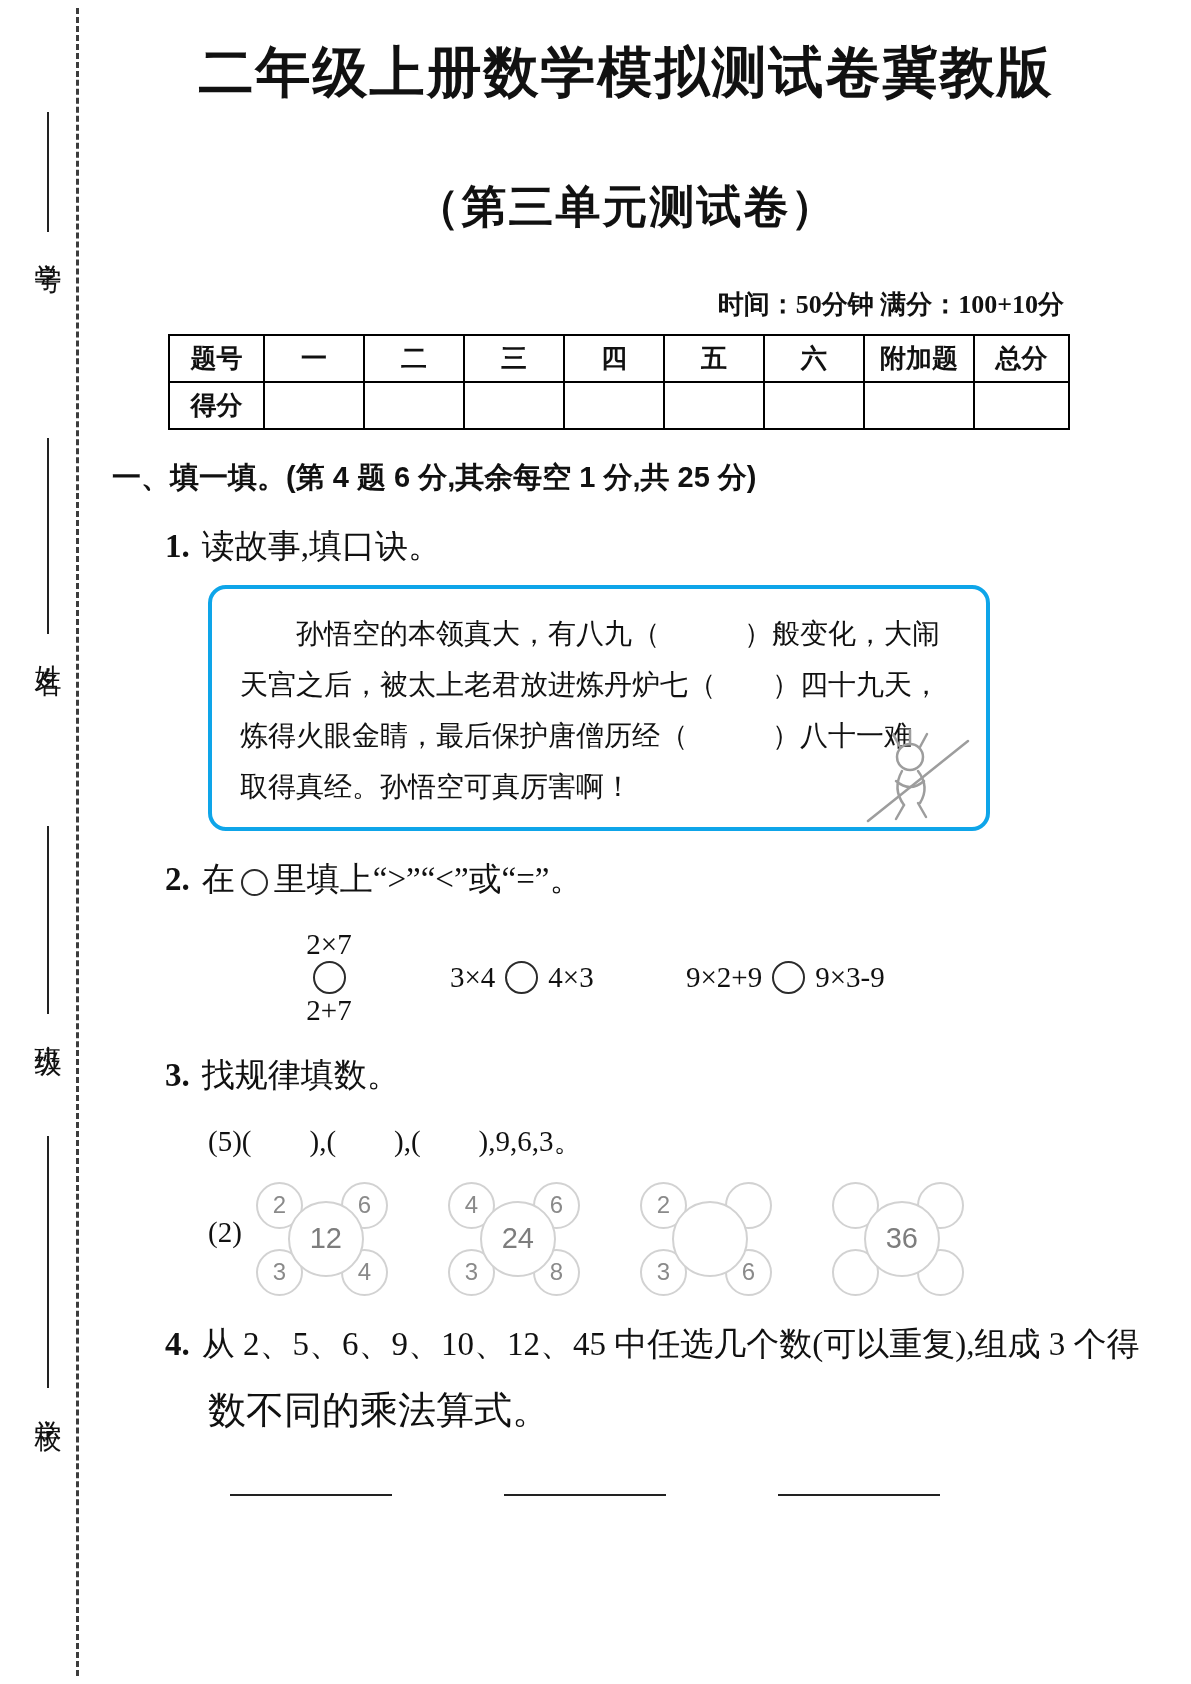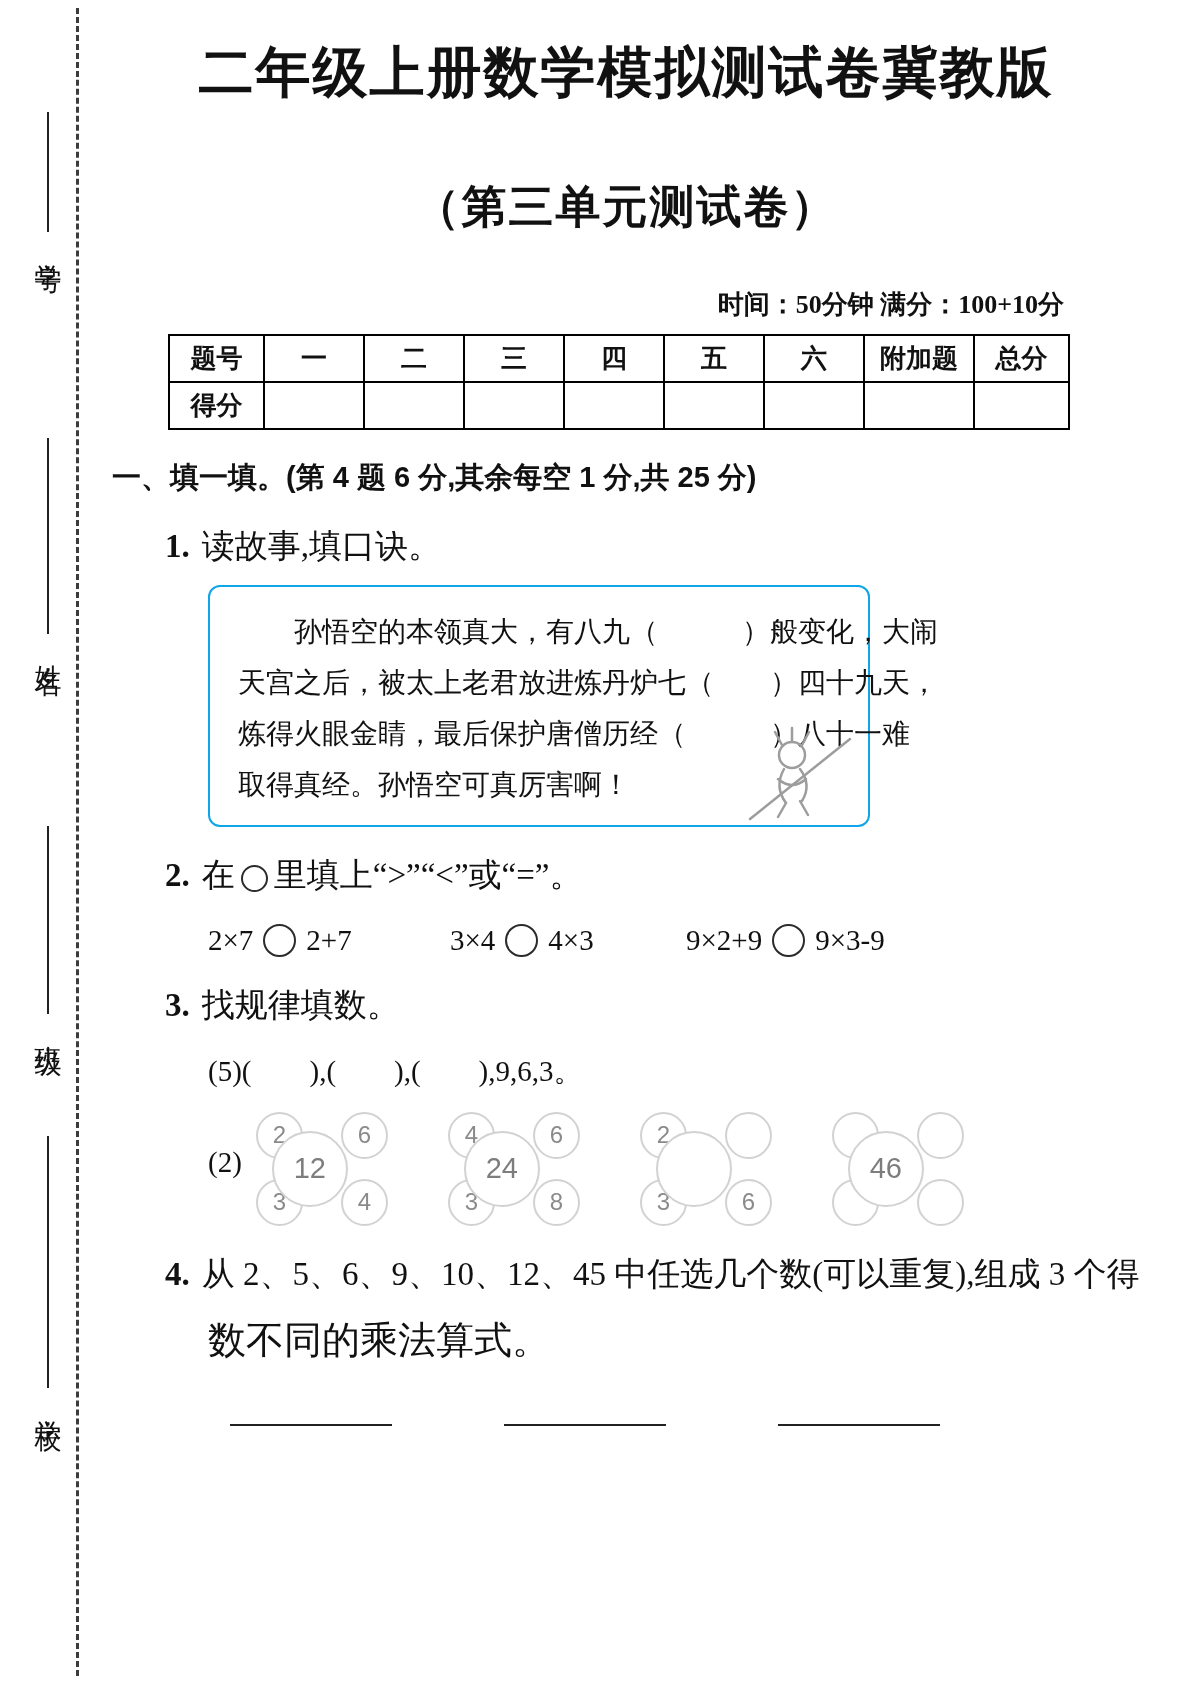--- a/index.html
+++ b/index.html
@@ -61,59 +61,59 @@
   .sec-heading {
     margin:28px 0 0 2px;
     font-size:29px; font-weight:bold;
     font-family:"Liberation Sans","DejaVu Sans",sans-serif;
   }
   .q-line { margin:26px 0 0 55px; font-size:33px; }
   .qnum { font-weight:bold; margin-right:12px; }
 
   .story-box {
     position:relative;
-    margin:16px 0 0 98px; width:662px;
-    border:2px solid #0ea5e9; border-radius:12px;
+    margin:16px 0 0 98px; width:782px;
+    border:4px solid #0ea5e9; border-radius:18px;
     padding:20px 28px 14px 28px;
     font-size:28px; line-height:1.82;
   }
   .story-box .line { white-space:nowrap; }
   .story-box .indent { text-indent:2em; }
   .monkey {
     position:absolute; right:6px; bottom:0px;
   }
 
   .cmp-circle {
     display:inline-block; width:33px; height:33px;
     border:2px solid #2b2b2b; border-radius:50%;
     vertical-align:-8px; margin:0 10px;
     background:#fff;
   }
   .cmp-circle.small { width:27px; height:27px; vertical-align:-6px; margin:0 6px; }
   .cmp-rows { margin-left:98px; font-size:29px; }
   .cmp-row { display:flex; align-items:center; margin-top:26px; }
   .cmp-cell { display:flex; align-items:center; }
-  .cmp-cell.c1 { width:242px; } .cmp-cell.c2 { width:236px; } .cmp-cell.c3 { flex:1;font-family:Liberation Serif, serif; }
+  .cmp-cell.c1 { width:242px;flex-direction:column; } .cmp-cell.c2 { width:236px; } .cmp-cell.c3 { flex:1;font-family:Liberation Serif, serif; }
 
   .part1-line { margin:24px 0 0 98px; font-size:29px; }
   .part2-row { margin:20px 0 0 98px; display:flex; align-items:flex-start; }
   .part2-label { font-size:29px; margin-top:34px; }
   .flowers { display:flex; gap:60px; margin-left:14px; }
   .flower-cluster { position:relative; width:132px; height:114px; }
   .petal {
     position:absolute; width:47px; height:47px;
     border:2.5px solid #d2d2d2; border-radius:50%;
     display:flex; align-items:center; justify-content:center;
     font-size:24px; color:#8a8a8a; background:#fff;
     font-family:"Liberation Sans","DejaVu Sans",sans-serif;
   }
   .p-tl { left:0; top:0; } .p-tr { right:0; top:0; }
   .p-bl { left:0; bottom:0; } .p-br { right:0; bottom:0; }
   .flower-center {
-    position:absolute; left:16px; top:19px;
+    position:absolute; left:32px; top:19px;
     width:76px; height:76px;
     border:2.5px solid #d2d2d2; border-radius:50%;
     display:flex; align-items:center; justify-content:center;
     font-size:29px; color:#7d7d7d; background:#fff; z-index:1;
     font-family:"Liberation Sans","DejaVu Sans",sans-serif;
   }
   .q4-line2 { margin:18px 0 0 98px; font-size:38px; }
   .answer-blanks { margin:58px 0 0 120px; display:flex; gap:112px; }
   .answer-blank { width:162px; border-bottom:2.5px solid #222; height:2px; }
 </style>
@@ -291,21 +291,21 @@
         </div>
 
         <div class="flower-cluster">
           <div class="petal p-tl">
               <span></span>
             </div>
           <div class="petal p-tr">
               <span></span>
             </div>
           <div class="flower-center">
-              <span>46</span>
+              <span>36</span>
             </div>
           <div class="petal p-bl">
               <span></span>
             </div>
           <div class="petal p-br">
               <span></span>
             </div>
         </div>
 
       </div>

